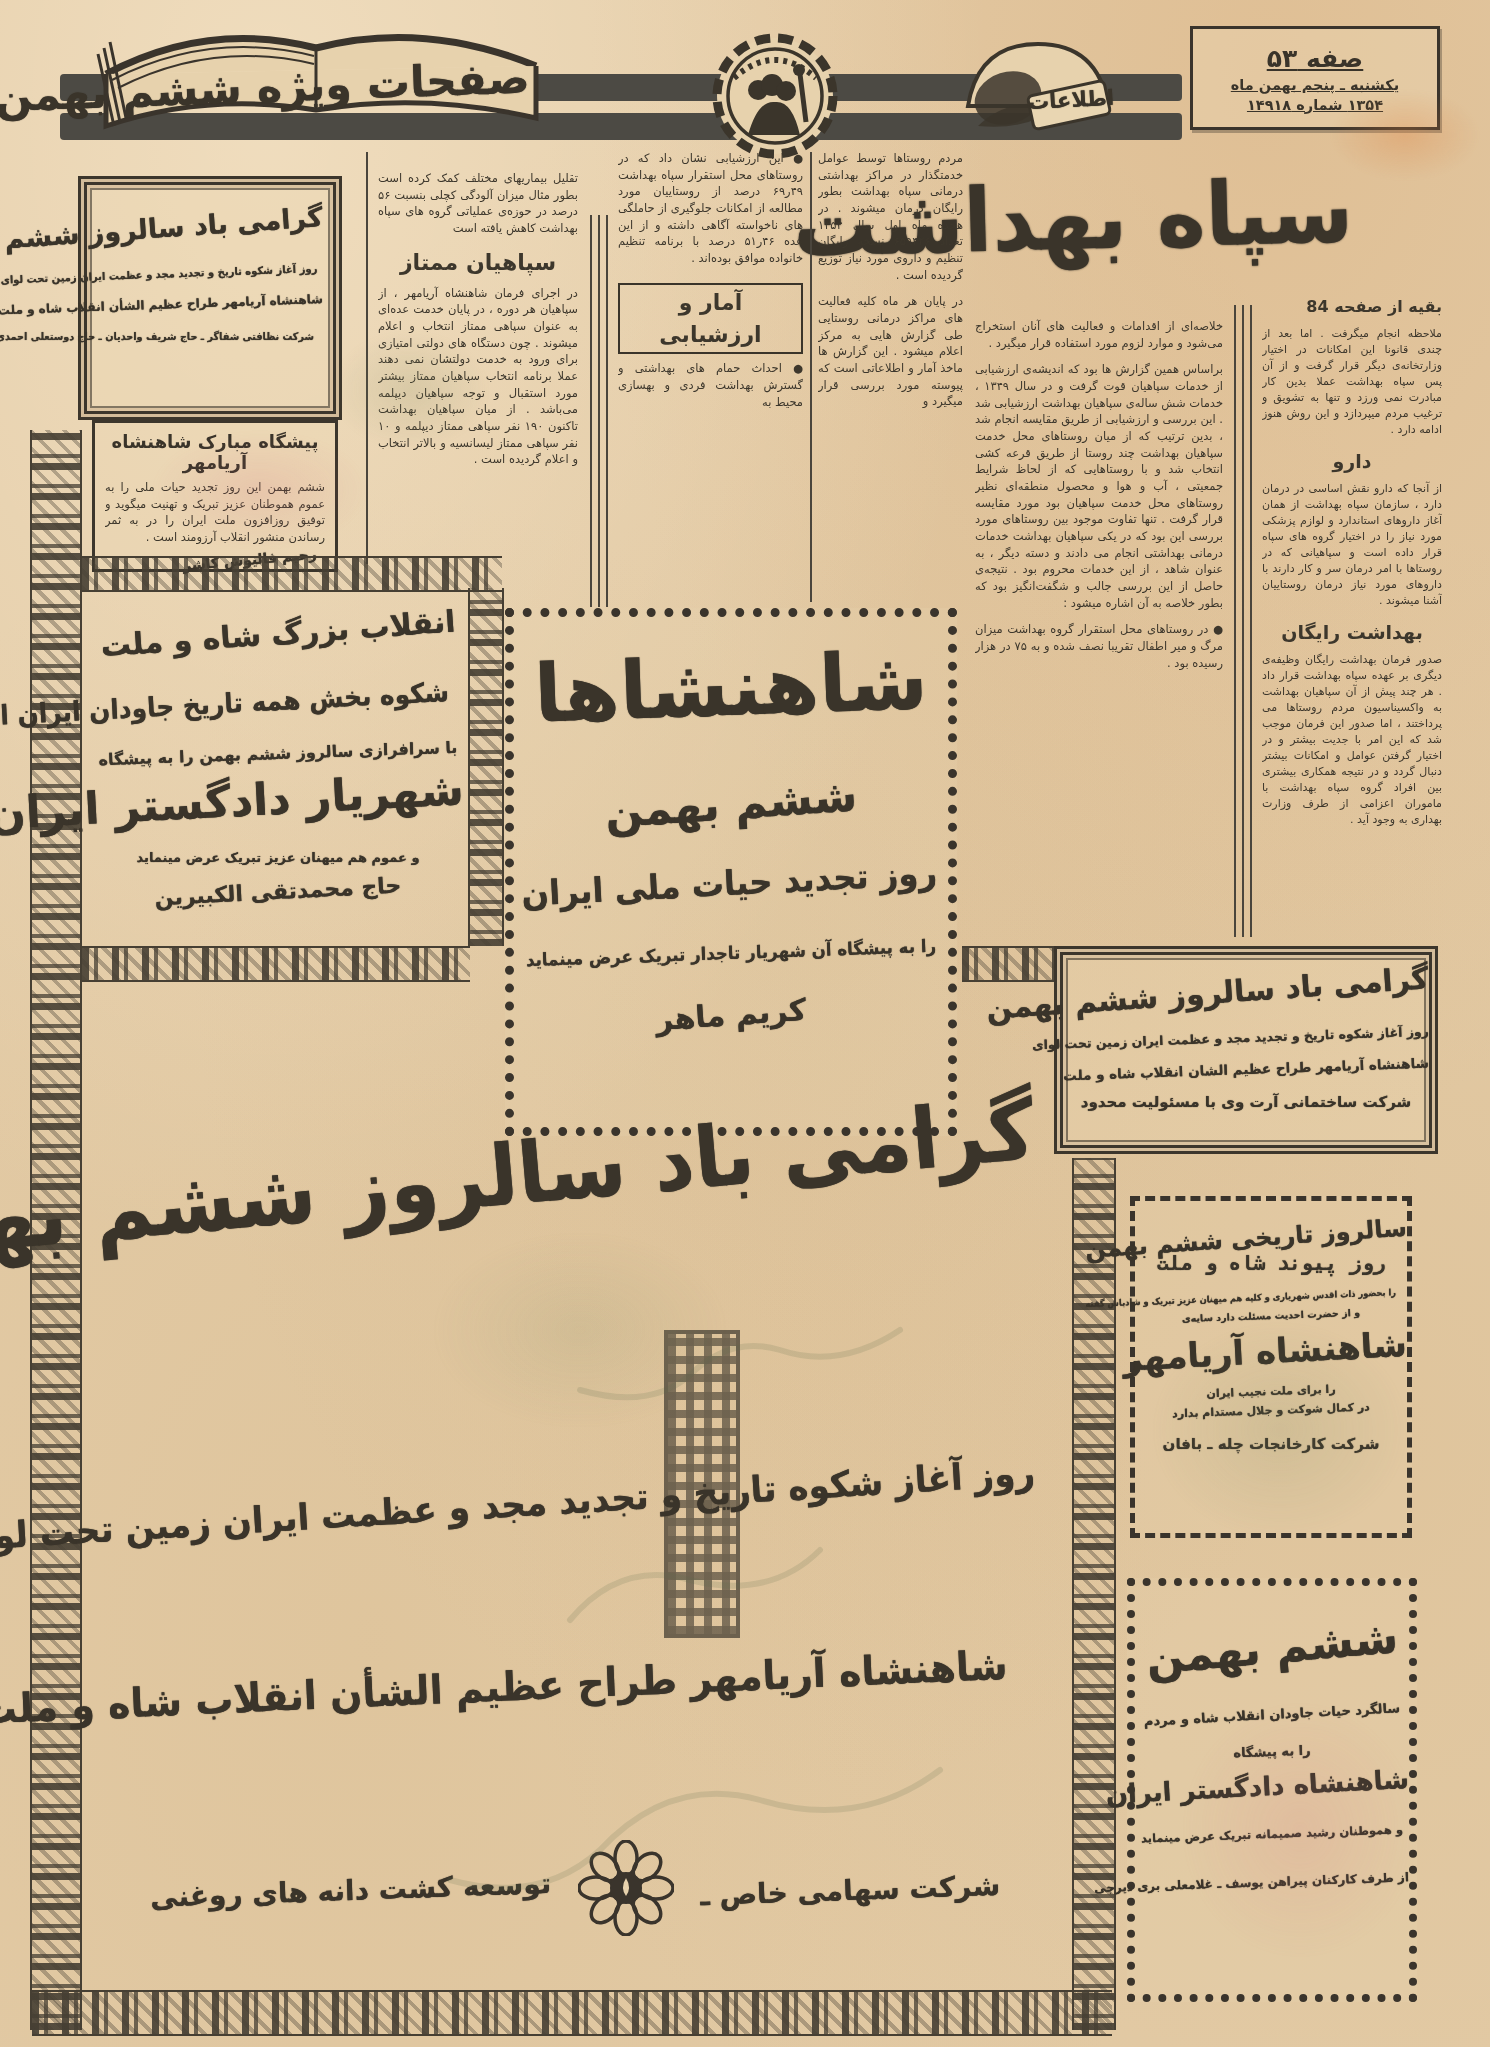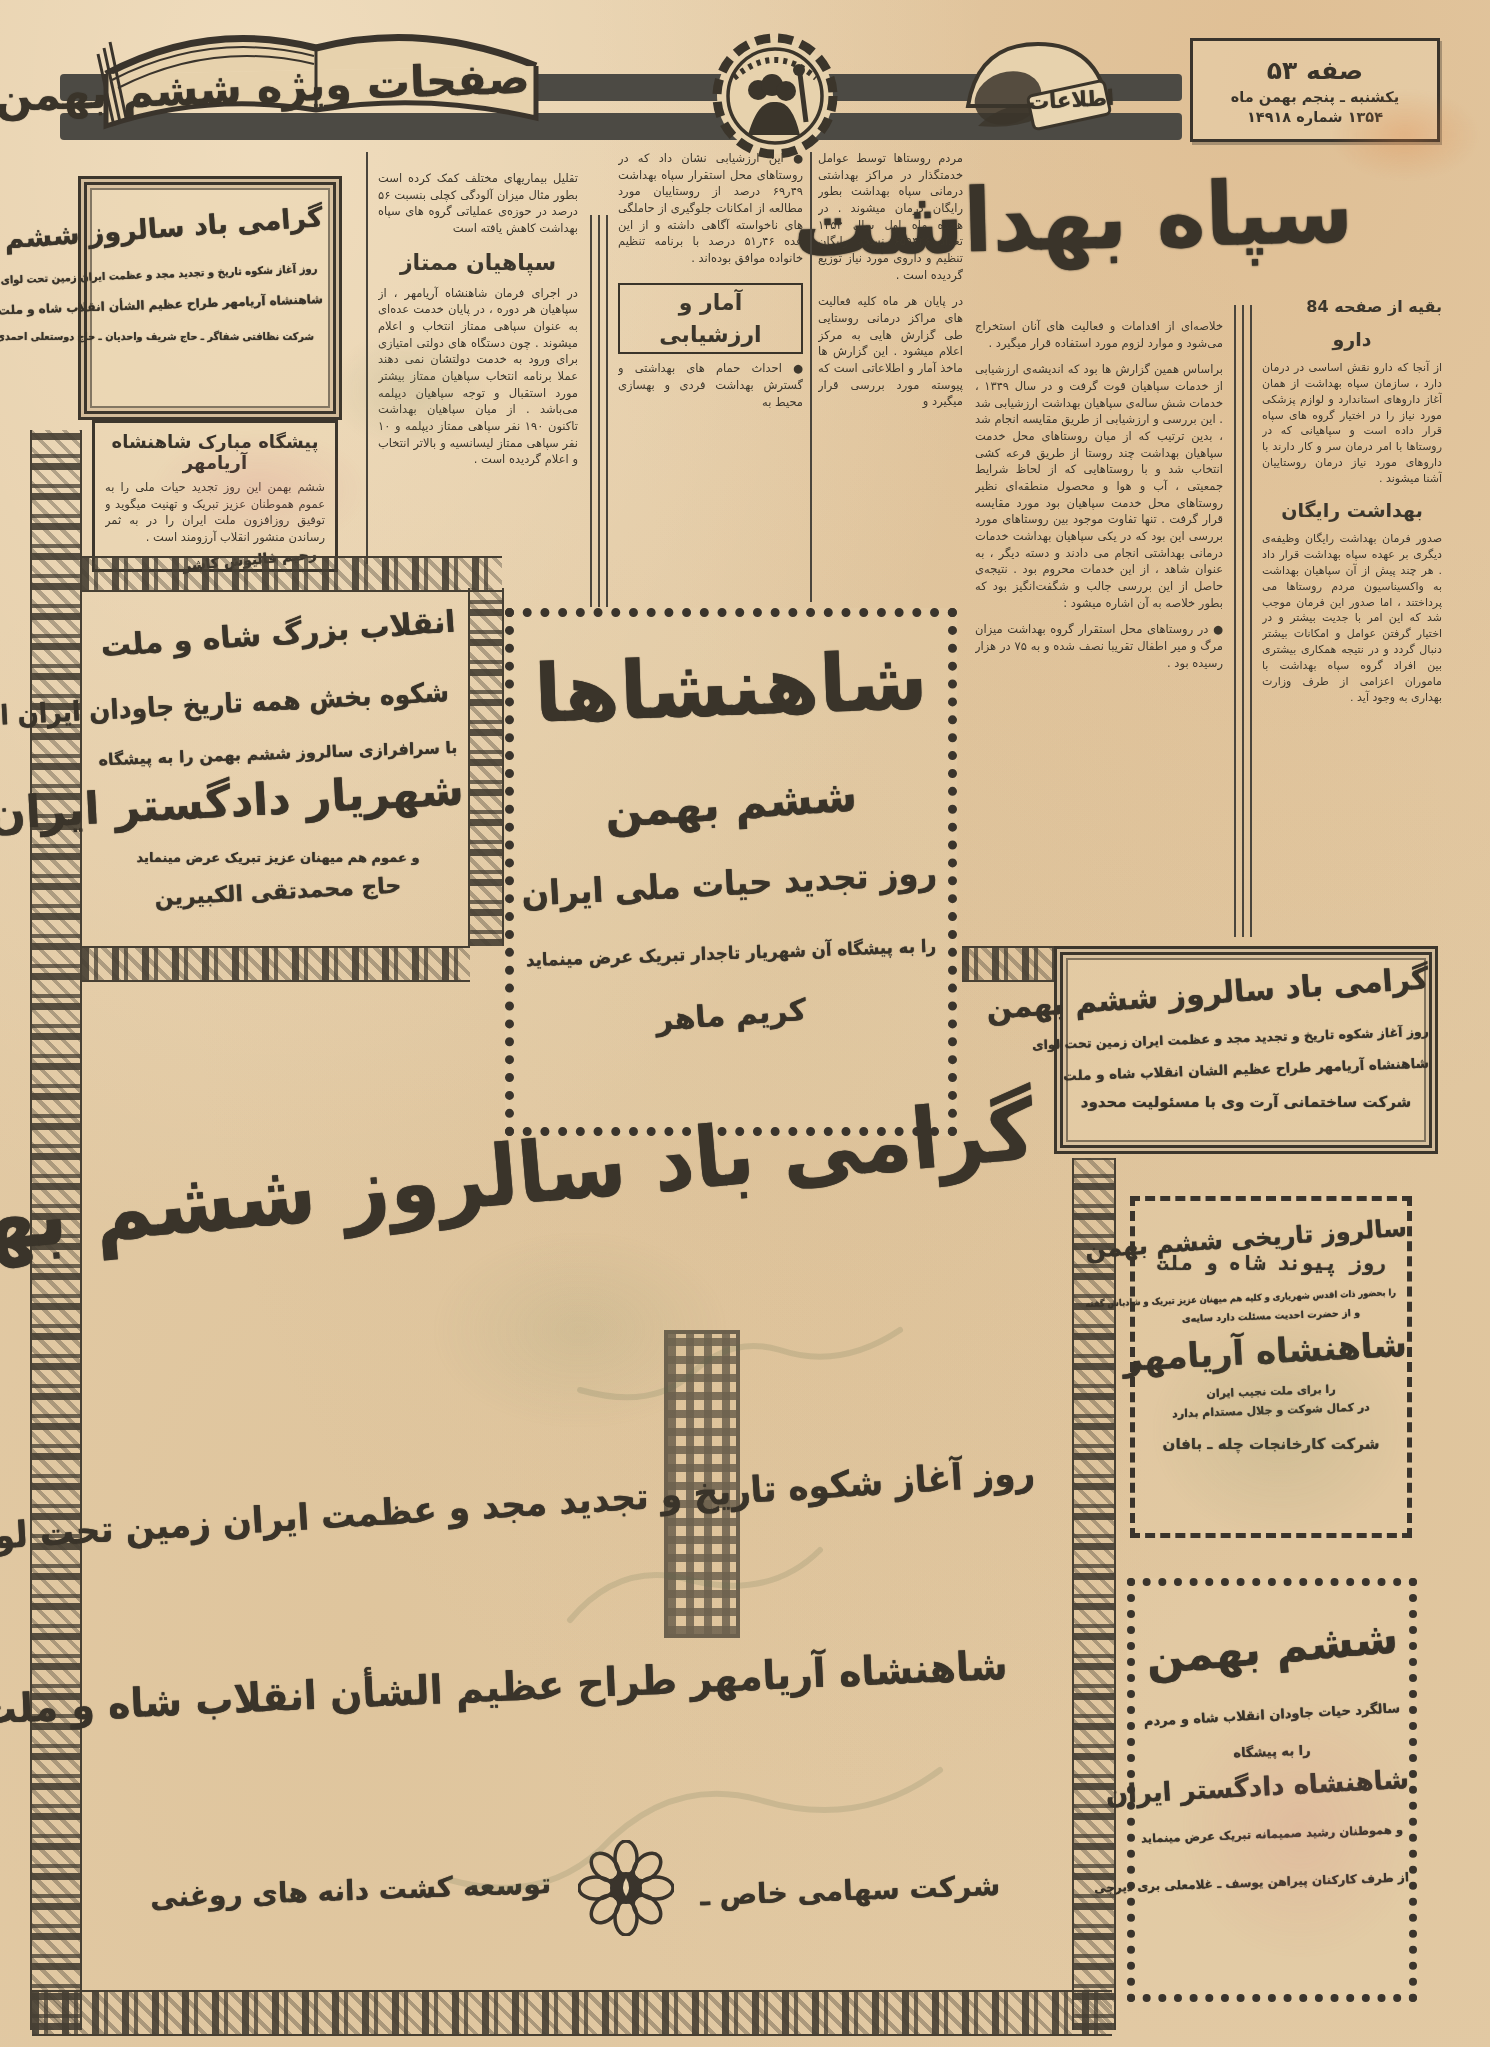--- a/index.html
+++ b/index.html
@@ -113,21 +113,21 @@
 <div class="abs" style="left:938px;top:36px;width:198px;height:112px;">
   <svg width="198" height="112" viewBox="0 0 198 112">
     <path d="M30,70 Q40,8 100,8 Q160,8 170,70 Z" fill="#e7d2ad" stroke="#3b352b" stroke-width="4"></path>
     <ellipse cx="70" cy="62" rx="34" ry="26" fill="#3b352b" opacity=".85" transform="rotate(-18 70 62)"></ellipse>
     <path d="M40,90 Q70,60 120,70 Q90,95 40,90 Z" fill="#3b352b" opacity=".8"></path>
     <rect x="92" y="52" width="78" height="34" rx="5" transform="rotate(-12 131 69)" fill="#e9d6b2" stroke="#3b352b" stroke-width="3"></rect>
   </svg>
   <div class="abs cal t3" style="right:22px;top:52px;font-size:21px;">اطلاعات</div>
 </div>
 
-<div class="abs infobox" style="left:1190px;top:38px;width:244px;height:98px;">
+<div class="abs infobox" style="left:1190px;top:26px;width:244px;height:98px;text-decoration:underline;">
   <div class="pg">صفه ۵۳</div>
   <div class="dt">یکشنبه ـ پنجم بهمن ماه</div>
   <div class="dt">۱۳۵۴ شماره ۱۴۹۱۸</div>
 </div>
 
 <div class="abs headline ctr" style="left:915px;top:165px;width:450px;height:145px;">سپاه بهداشت</div>
 
 <div class="abs vrule" style="left:366px;top:152px;height:412px;"></div>
 <div class="abs vrule" style="left:810px;top:152px;height:450px;"></div>
 <div class="abs vrule4" style="left:584px;top:215px;width:24px;height:392px;"></div>
@@ -151,20 +151,21 @@
 </div>
 
 <div class="abs col" style="left:975px;top:318px;width:248px;height:618px;">
   <p>خلاصه‌ای از اقدامات و فعالیت های آنان استخراج می‌شود و موارد لزوم مورد استفاده قرار میگیرد .</p>
   <p>براساس همین گزارش ها بود که اندیشه‌ی ارزشیابی از خدمات سپاهیان قوت گرفت و در سال ۱۳۴۹ ، خدمات شش ساله‌ی سپاهیان بهداشت ارزشیابی شد . این بررسی و ارزشیابی از طریق مقایسه انجام شد ، بدین ترتیب که از میان روستاهای محل خدمت سپاهیان بهداشت چند روستا از طریق قرعه کشی انتخاب شد و با روستاهایی که از لحاظ شرایط جمعیتی ، آب و هوا و محصول منطقه‌ای نظیر روستاهای محل خدمت سپاهیان بود مورد مقایسه قرار گرفت . تنها تفاوت موجود بین روستاهای مورد بررسی این بود که در یکی سپاهیان بهداشت خدمات درمانی بهداشتی انجام می دادند و دسته دیگر ، به عنوان شاهد ، از این خدمات محروم بود . نتیجه‌ی حاصل از این بررسی جالب و شگفت‌انگیز بود که بطور خلاصه به آن اشاره میشود :</p>
   <p>● در روستاهای محل استقرار گروه بهداشت میزان مرگ و میر اطفال تقریبا نصف شده و به ۷۵ در هزار رسیده بود .</p>
 </div>
 
 <div class="abs col" style="left:1262px;top:295px;width:180px;height:642px;font-size:11px;">
   <div class="contfrom">بقیه از صفحه 84</div>
+  <p>ملاحظه انجام میگرفت . اما بعد از چندی قانونا این امکانات در اختیار وزارتخانه‌ی دیگر قرار گرفت و از آن پس سپاه بهداشت عملا بدین کار مبادرت نمی ورزد و تنها به تشویق و ترغیب مردم میپردازد و این روش هنوز ادامه دارد .</p>
   <div class="subhead" style="font-size:19px;">دارو</div>
   <p>از آنجا که دارو نقش اساسی در درمان دارد ، سازمان سپاه بهداشت از همان آغاز داروهای استاندارد و لوازم پزشکی مورد نیاز را در اختیار گروه های سپاه قرار داده است و سپاهیانی که در روستاها با امر درمان سر و کار دارند با داروهای مورد نیاز درمان روستاییان آشنا میشوند .</p>
   <div class="subhead" style="font-size:19px;">بهداشت رایگان</div>
   <p>صدور فرمان بهداشت رایگان وظیفه‌ی دیگری بر عهده سپاه بهداشت قرار داد . هر چند پیش از آن سپاهیان بهداشت به واکسیناسیون مردم روستاها می پرداختند ، اما صدور این فرمان موجب شد که این امر با جدیت بیشتر و در اختیار گرفتن عوامل و امکانات بیشتر دنبال گردد و در نتیجه همکاری بیشتری بین افراد گروه سپاه بهداشت با ماموران اعزامی از طرف وزارت بهداری به وجود آید .</p>
 </div>
 
 <div class="abs ornate" style="left:84px;top:182px;width:252px;height:232px;padding:14px 10px;box-sizing:border-box;text-align:center;">
   <div class="cal t4" style="font-size:27px;margin-top:10px;">گرامی باد سالروز ششم بهمن</div>
   <div class="cal t2" style="font-size:10.5px;margin-top:26px;transform:scaleX(.95) rotate(-2deg);">روز آغاز شکوه تاریخ و تجدید مجد و عظمت ایران زمین تحت لوای</div>
   <div class="cal t2" style="font-size:12px;margin-top:18px;">شاهنشاه آریامهر طراح عظیم الشأن انقلاب شاه و ملت</div>

